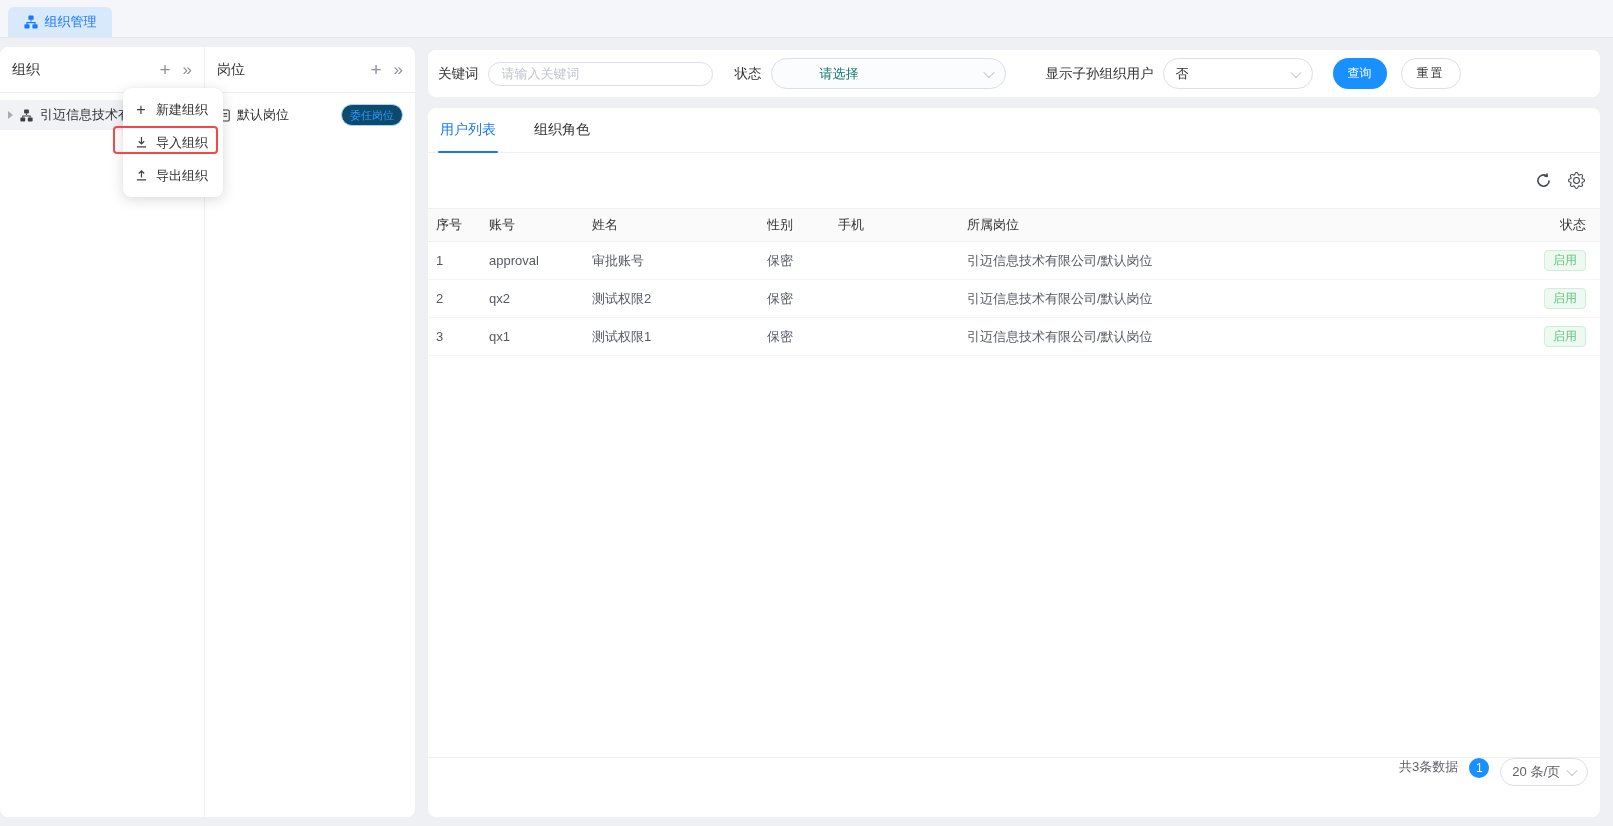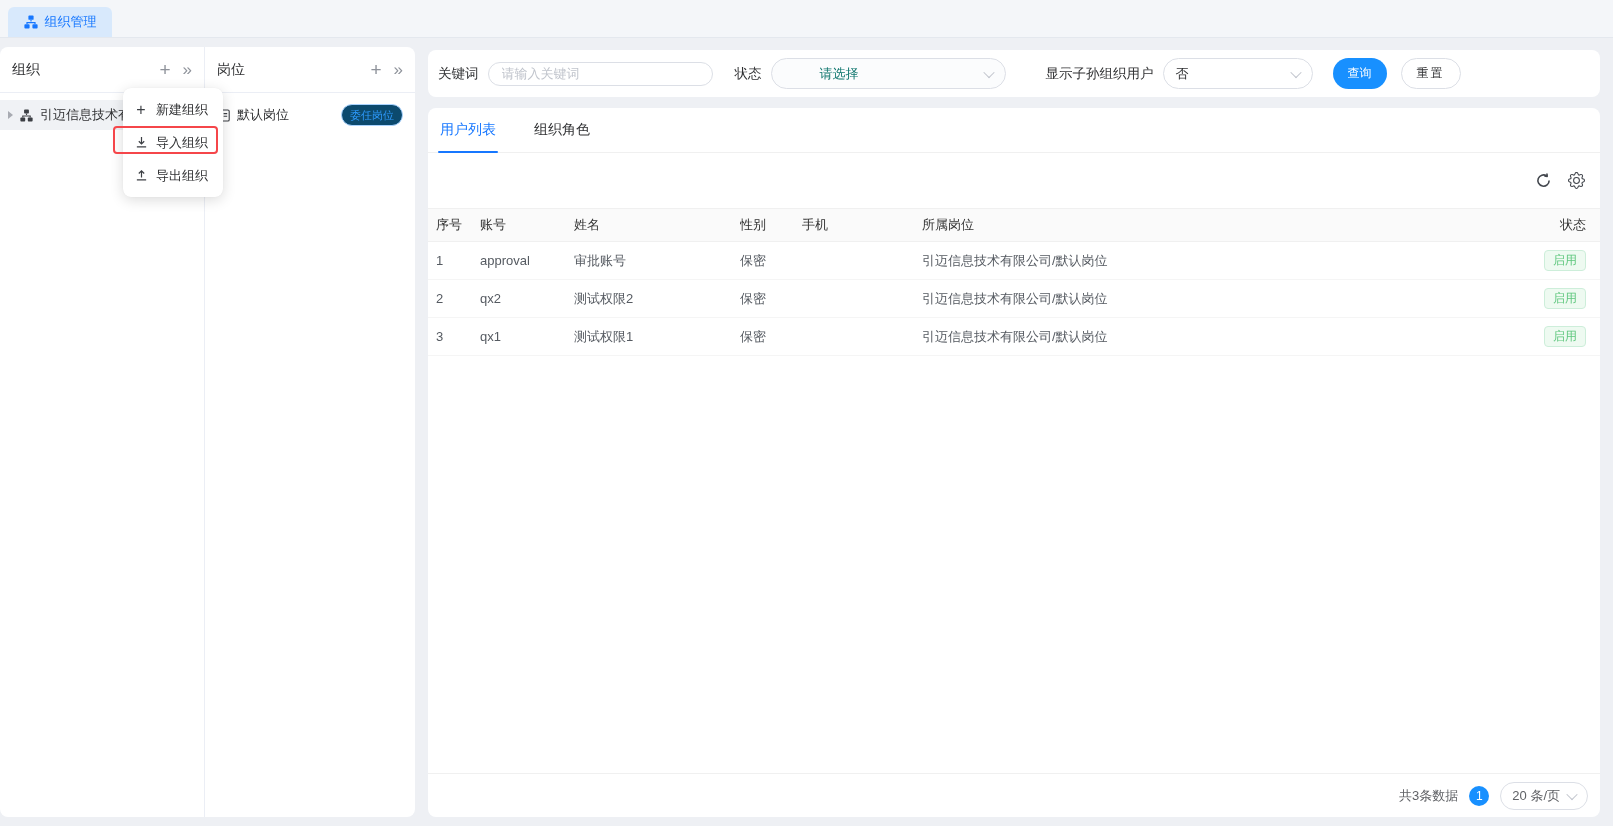--- a/index.html
+++ b/index.html
@@ -87,31 +87,31 @@
   .vtab { font-size:14px; padding:12px 2px 13px; cursor:pointer; position:relative; color:#303133; }
   .vtab.active { color:#1677ff; }
   .vtab.active::after { content:""; position:absolute; left:0; right:0; bottom:-1px;
     height:2px; background:#1677ff; border-radius:1px; }
 
   .toolbar { height:55px; display:flex; align-items:center; justify-content:flex-end;
     gap:16px; padding:0 15px; color:#42464d; }
   .tool-icon { cursor:pointer; display:flex; }
 
   .grid { display:grid; grid-template-columns:44px 94px 166px 62px 120px 1fr 96px;
-    align-items:center; padding-left:8px; }
+    align-items:center; padding-left:8px;gap:9px; }
   .thead { height:34px; background:#fafafa; border-top:1px solid #f0f0f0;
     border-bottom:1px solid #f0f0f0; font-size:13px; color:#333; font-weight:500; }
   .trow { height:38px; border-bottom:1px solid #f5f5f5; font-size:13px; color:#555a61; }
   .c { overflow:hidden; white-space:nowrap; text-overflow:ellipsis; padding-right:8px; }
   .c7 { text-align:right; padding-right:14px; }
   .tag-green { display:inline-block; font-size:12px; color:#5ec77d; background:#eefaf1;
     border:1px solid #cdeeda; border-radius:4px; padding:2.5px 8px; line-height:1.2; }
 
-  .tfooter { position:absolute; left:0; right:0; bottom:0; height:44px;
-    border-top:1px solid #f0f0f0; display:flex; align-items:center; justify-content:flex-end;
+  .tfooter { position:absolute; left:0; right:0; bottom:0; height:60px;
+    border-top:1px solid #f0f0f0; display:flex; align-items:flex-start; justify-content:flex-end;
     gap:11px; padding:0 12px; font-size:13px; color:#606266; }
   .page-circle { width:20px; height:20px; border-radius:50%; background:#1890ff; color:#fff;
     font-size:12px; display:flex; align-items:center; justify-content:center; cursor:pointer; }
   .size-select { height:28px; border:1px solid #dcdfe6; border-radius:14px; background:#fff;
     display:flex; align-items:center; gap:8px; padding:0 11px; cursor:pointer; color:#606266; }
 </style>
 </head>
 <body>
 
 <div class="tabbar">

